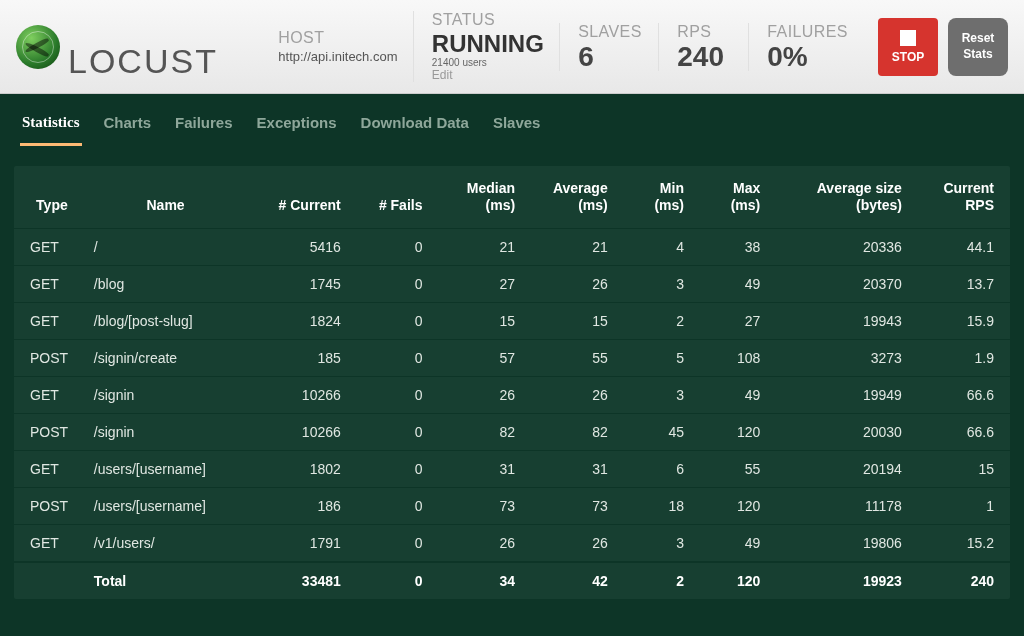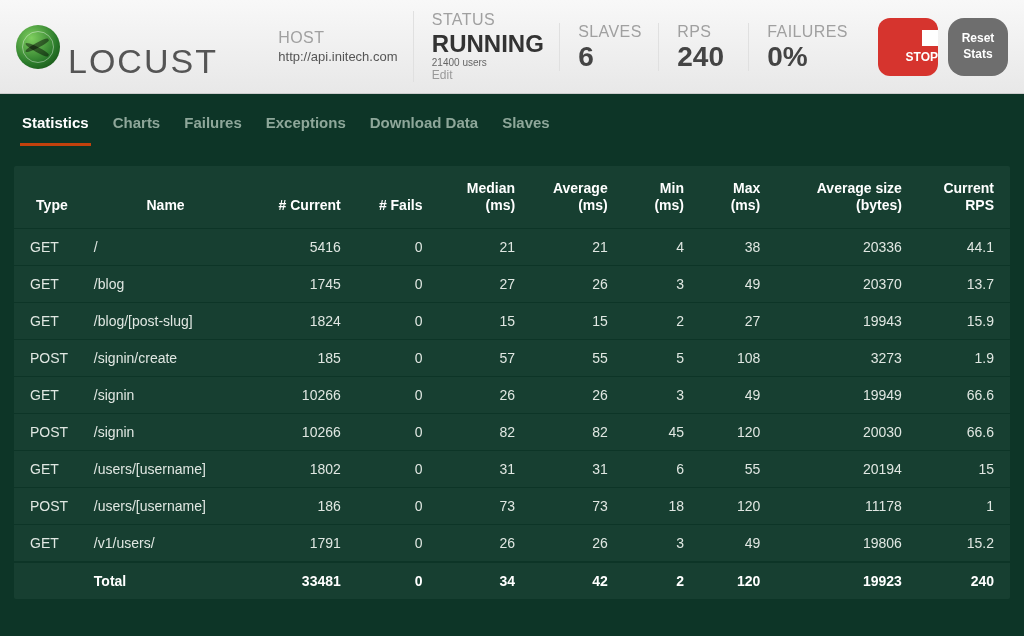--- a/index.html
+++ b/index.html
@@ -98,39 +98,39 @@
     color: #999;
     cursor: pointer;
   }
   .spacer { flex: 1; }
   .hdr-buttons { display:flex; gap:10px; padding-left:14px; }
   .btn-stop {
     background: #d6342e;
     color: #fff;
     width: 60px;
     height: 58px;
-    border-radius: 12px;
+    border-radius: 4px;
     display:flex;
     flex-direction:column;
-    align-items:flex-end;
+    align-items:center;
     justify-content:center;
     font-size: 12px;
     font-weight:700;
     gap:4px;
     cursor:pointer;
   }
   .btn-stop .sq {
     width:16px;height:16px;background:#fff;
   }
   .btn-reset {
     background: #6e6e6e;
     color: #fff;
     width: 60px;
     height: 58px;
-    border-radius: 16px;
+    border-radius: 8px;
     display:flex;
     flex-direction:column;
     align-items:center;
     justify-content:center;
     font-size: 12px;
     font-weight:600;
     text-align:center;
     line-height:1.3;
     cursor:pointer;
   }
@@ -143,21 +143,22 @@
   }
   .tab {
     color: #8ea79a;
     font-size: 15px;
     font-weight:600;
     padding: 6px 2px 12px 2px;
     cursor:pointer;
   }
   .tab.active {
     color: #fff;
-    border-bottom: 3px solid #c2410c;
+    border-bottom: 3px solid #fdba74;
+    font-family: Liberation Serif, serif;
   }
 
   .table-wrap {
     margin: 20px 14px 0 14px;
     background: #173f31;
     border-radius: 2px;
     overflow:hidden;
   }
   table {
     width:100%;

